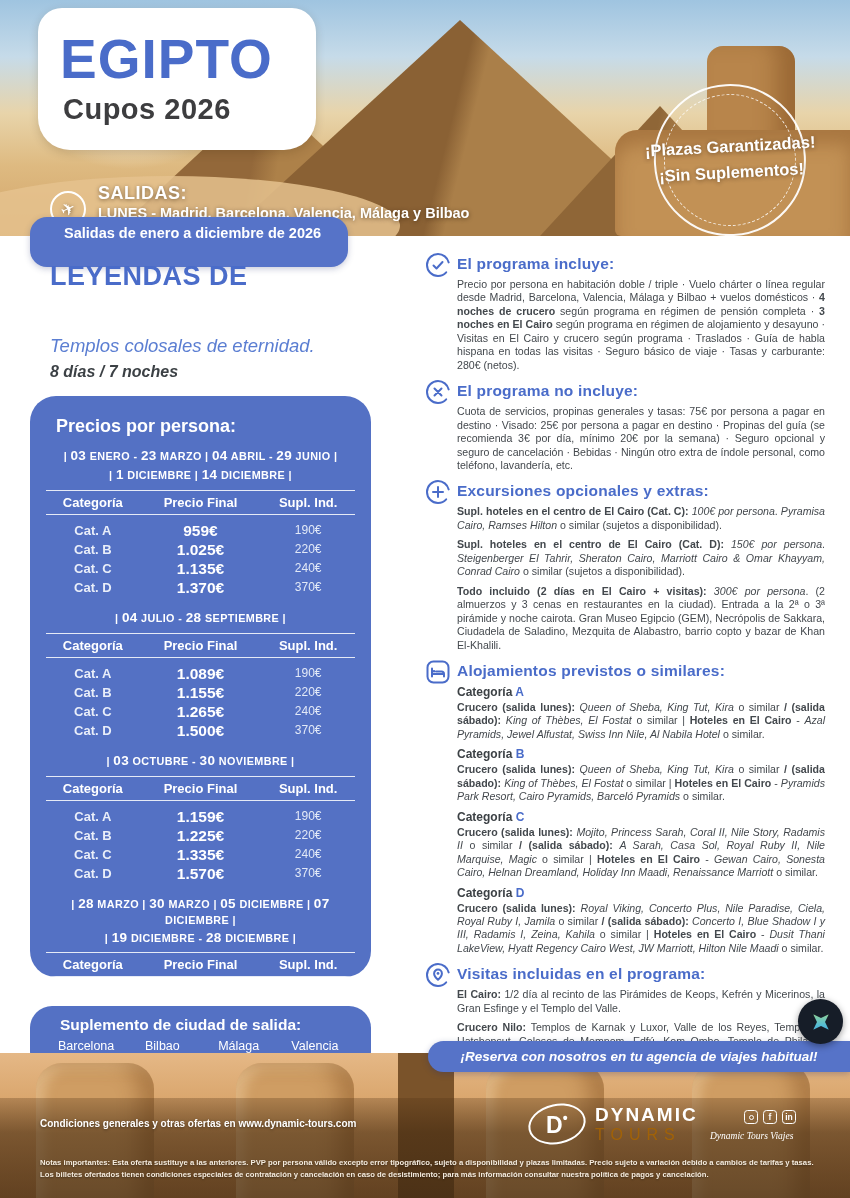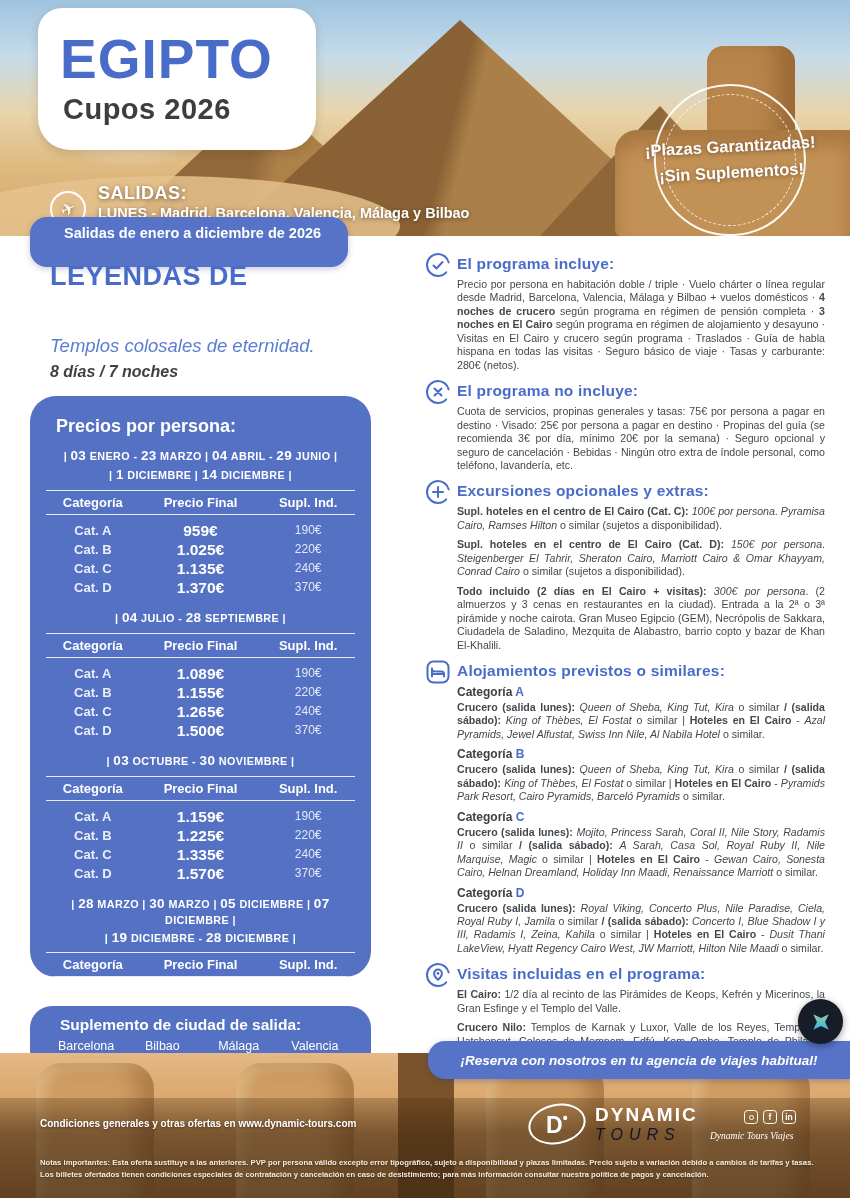--- a/index.html
+++ b/index.html
@@ -84,33 +84,33 @@
 
   
   .bottom-strip{position:absolute;left:0;top:1053px;width:850px;height:145px;overflow:hidden;
        background:linear-gradient(180deg,#e5b886 0%,#d7a268 40%,#bb8148 100%);}
   .statue{position:absolute;top:10px;width:118px;height:150px;background:#cf9d63;border-radius:26px 26px 0 0;
        box-shadow:inset -16px 0 20px rgba(120,70,25,.38),inset 8px 6px 12px rgba(255,230,190,.35);}
   .slot{position:absolute;top:0;width:56px;height:145px;background:#7a532a;}
   .footer-shade{position:absolute;left:0;top:45px;width:850px;height:100px;
        background:linear-gradient(180deg,rgba(80,48,18,.28),rgba(62,38,14,.58) 35%,rgba(52,32,12,.66));}
 
-  .reserve-pill{position:absolute;left:428px;top:1041px;width:422px;height:38px;background:#5673c8;
+  .reserve-pill{position:absolute;left:428px;top:1041px;width:422px;height:31px;background:#5673c8;
        border-radius:17px 0 0 17px;color:#fff;display:flex;align-items:center;justify-content:center;
        font-size:13.5px;font-weight:700;font-style:italic;box-shadow:0 2px 6px rgba(40,50,110,.3);}
 
   .conditions{position:absolute;left:40px;top:1118px;color:#fff;font-size:10px;font-weight:700;
        text-shadow:0 1px 3px rgba(0,0,0,.45);}
   .dyn-logo{position:absolute;left:528px;top:1104px;display:flex;align-items:center;gap:9px;color:#fff;}
   .dyn-oval{width:58px;height:40px;border:2.5px solid #fff;border-radius:50%;transform:rotate(-12deg);
        display:flex;align-items:center;justify-content:center;}
   .dyn-d{font-size:23px;font-weight:800;transform:rotate(12deg);line-height:1;}
   .dyn-dot{font-size:14px;vertical-align:10px;}
   .dyn-word1{font-size:19px;font-weight:800;letter-spacing:2px;line-height:1;}
-  .dyn-word2{font-size:16px;font-weight:400;letter-spacing:6px;line-height:1;margin-top:3px;color:#0f172a;font-style:italic;}
+  .dyn-word2{font-size:16px;font-weight:400;letter-spacing:6px;line-height:1;margin-top:3px;color:#a16207;}
   .social{position:absolute;left:744px;top:1110px;display:flex;gap:5px;}
   .soc{width:14px;height:14px;border:1.4px solid #fff;border-radius:3.5px;color:#fff;font-size:8.5px;
        font-weight:700;display:flex;align-items:center;justify-content:center;}
   .soc-dot{width:5px;height:5px;border:1.3px solid #fff;border-radius:50%;}
   .social-caption{position:absolute;left:710px;top:1131px;color:#fff;font-size:9.5px;font-style:italic;
        font-family:"Liberation Serif",serif;}
   .notes{position:absolute;left:40px;top:1157px;width:780px;color:#f5ecdf;font-size:7.7px;line-height:1.6;
        font-weight:700;text-shadow:0 1px 2px rgba(0,0,0,.4);}
 
   .widget{position:absolute;left:798px;top:999px;width:45px;height:45px;border-radius:50%;background:#161d28;

